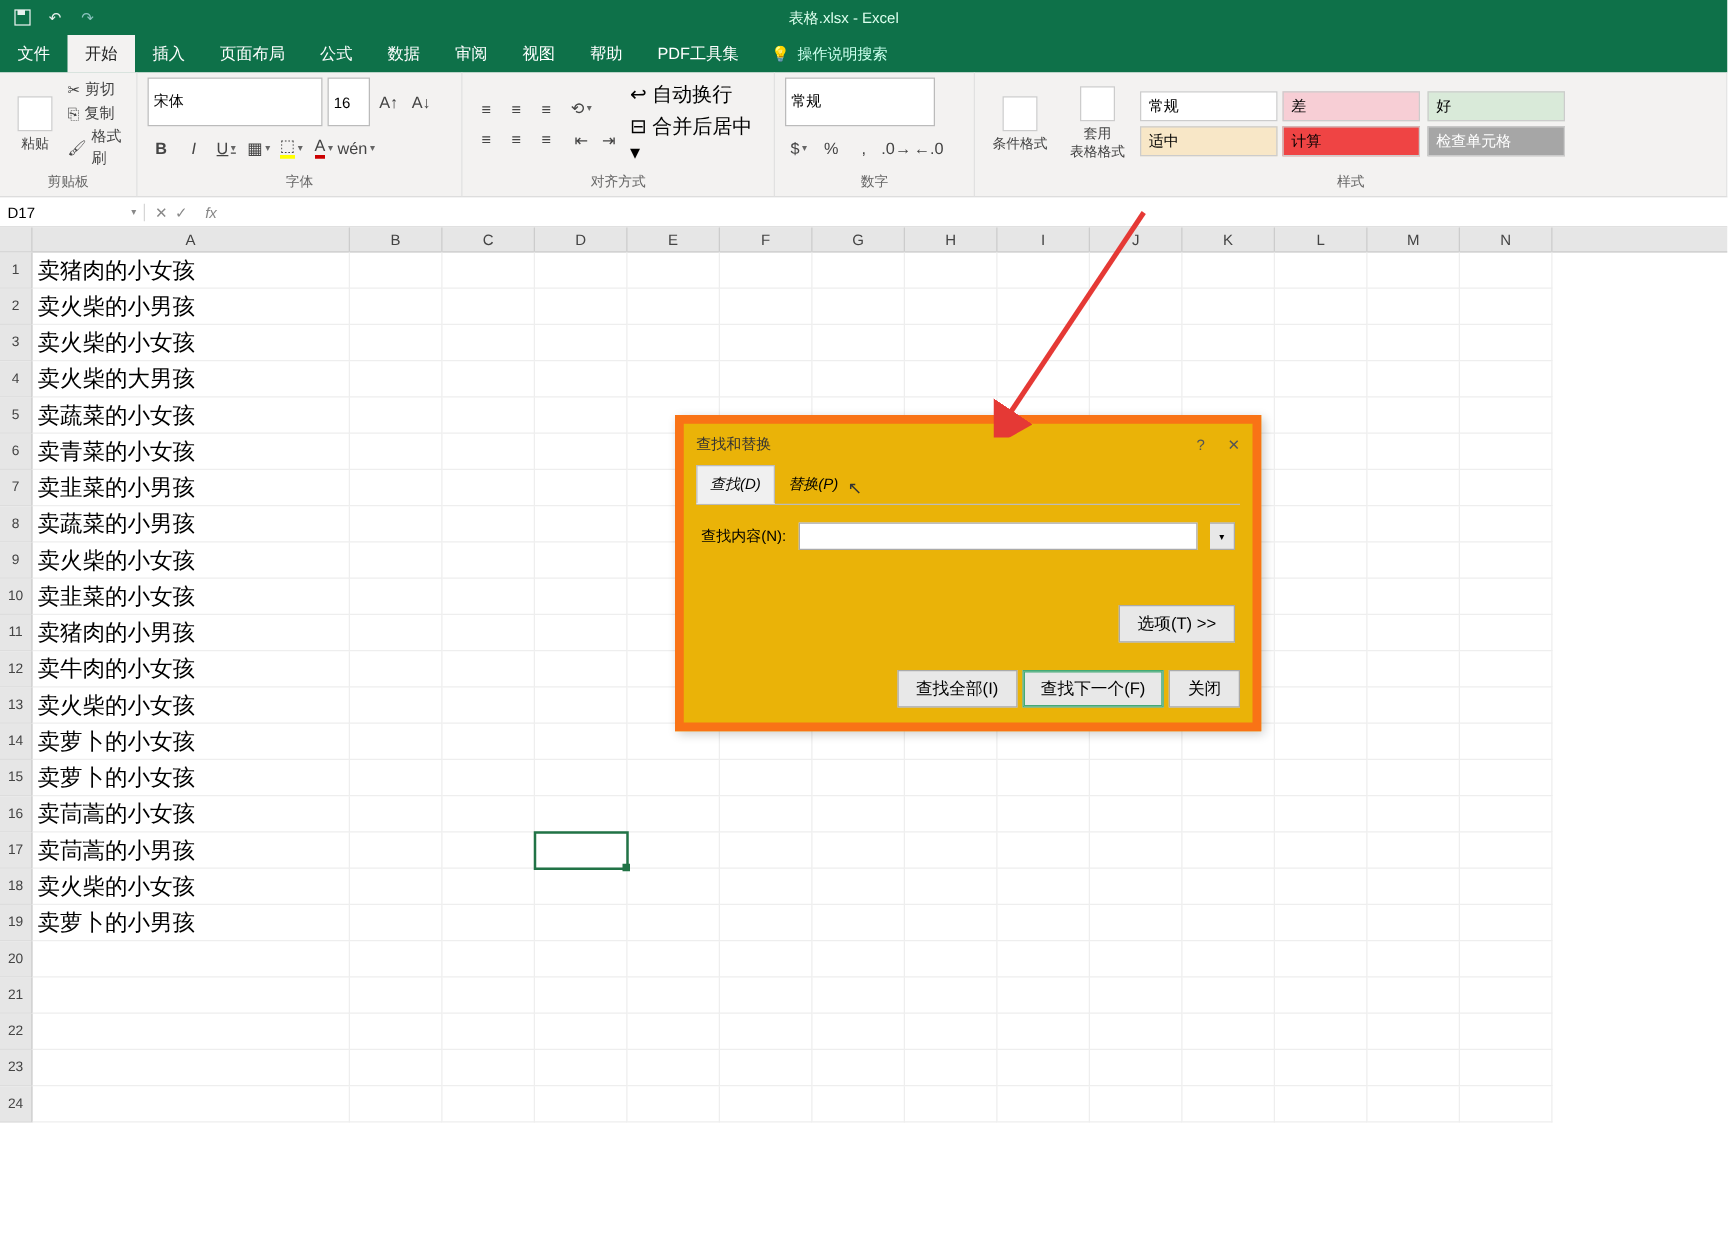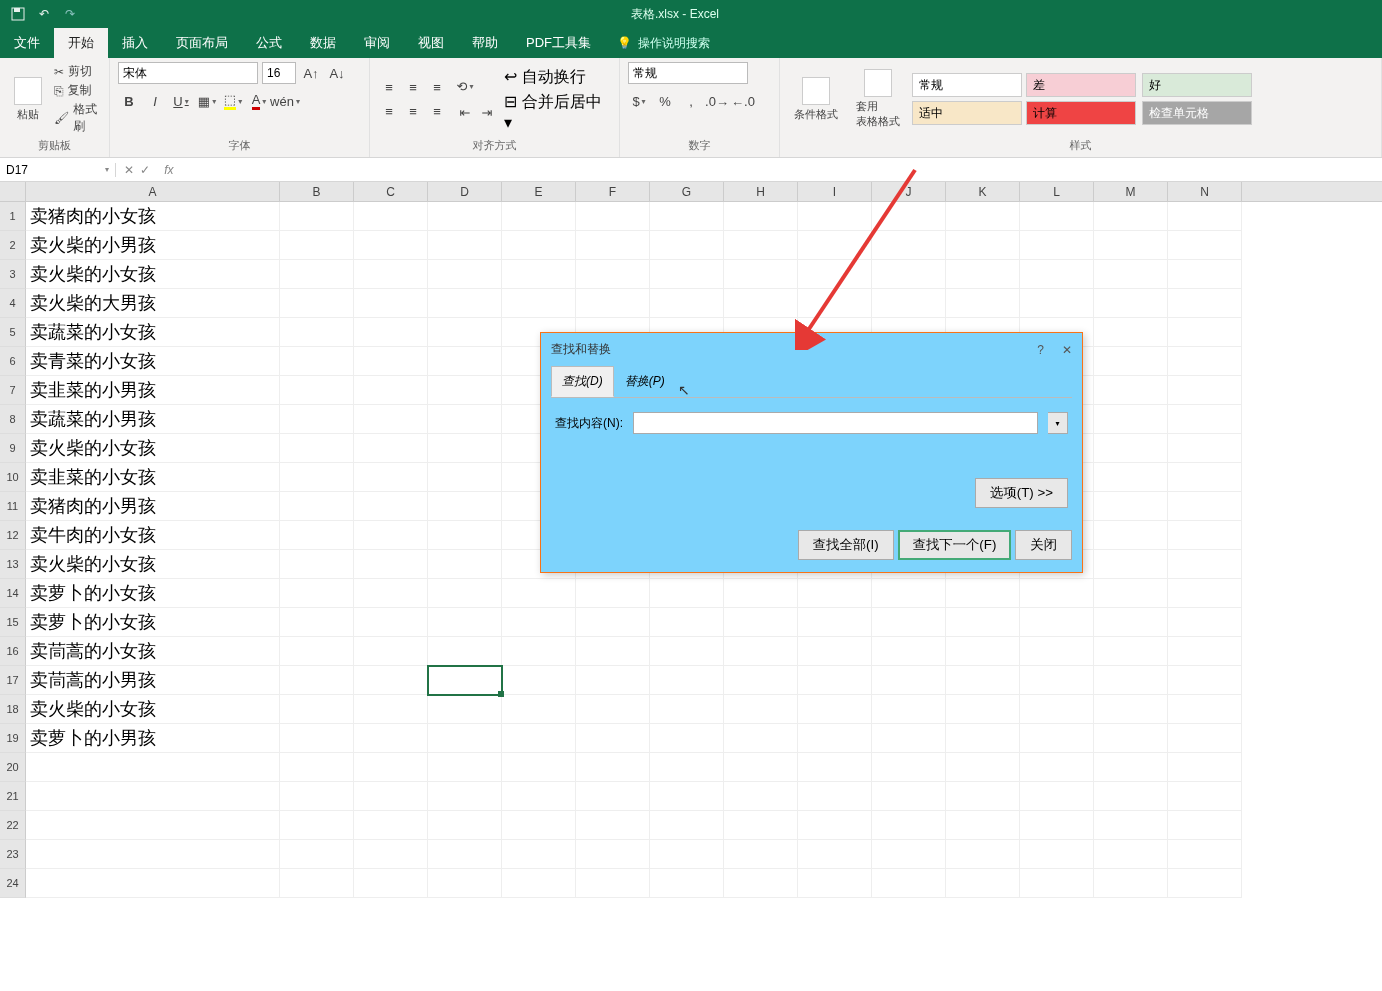--- a/index.html
+++ b/index.html
@@ -22,21 +22,21 @@
 .group { border-right: 1px solid #e1e1e1; padding: 4px 8px 0 8px; display: flex; flex-direction: column; justify-content: space-between; }
 .group-label { text-align: center; font-size: 11px; color: #666; padding: 2px 0 4px 0; position: relative; font-family: Liberation Mono, monospace; }
 .group-body { flex: 1; display: flex; align-items: center; gap: 6px; }
 
 .clip-col { display: flex; flex-direction: column; gap: 2px; font-size: 12px; color: #444; }
 .clip-item { display: flex; align-items: center; gap: 4px; }
 .big-btn { display: flex; flex-direction: column; align-items: center; justify-content: center; font-size: 11px; color: #444; padding: 2px 6px; gap: 2px; }
 .big-icon { width: 28px; height: 28px; border: 1px solid #ccc; background: #fff; }
 
 .font-row { display: flex; gap: 4px; align-items: center; }
-.combo { background: #fff; border: 1px solid #bbb; height: 22px; font-size: 12px; padding: 0 4px; display: flex; align-items: center; }
+.combo { background: #fff; border: 1px solid #bbb; height: 39px; font-size: 12px; padding: 0 4px; display: flex; align-items: center; }
 .font-name { width: 140px; }
 .font-size { width: 34px; }
 .btn-sm { width: 22px; height: 22px; display: inline-flex; align-items: center; justify-content: center; font-size: 13px; color: #444; }
 .btn-sm.dd::after { content: "▾"; font-size: 8px; margin-left: 2px; color: #666; }
 
 .align-grid { display: grid; grid-template-columns: repeat(3, 22px); grid-template-rows: repeat(2, 22px); gap: 2px; }
 .align-grid .btn-sm { border: none; }
 
 .num-combo { width: 120px; }
 
@@ -68,21 +68,21 @@
 .rows { }
 .row { display: flex; height: 29px; }
 .row-h { width: 26px; border-right: 1px solid #ccc; border-bottom: 1px solid #ddd; background: #e6e6e6; display: flex; align-items: center; justify-content: center; font-size: 11px; color: #444; }
 .cell { border-right: 1px solid #eee; border-bottom: 1px solid #eee; font-size: 18px; font-family: "SimSun", serif; padding: 2px 4px; display: flex; align-items: center; overflow: visible; white-space: nowrap; }
 .cell.colA { width: 254px; }
 .cell.def { width: 74px; }
 .cell.selected { outline: 2px solid #217346; outline-offset: -1px; position: relative; }
 .cell.selected::after { content: ""; position: absolute; right: -3px; bottom: -3px; width: 6px; height: 6px; background: #217346; }
 
 
-.dialog { position: absolute; left: 540px; top: 332px; width: 543px; background: #7dd3fc; border: 1px solid #f97316; box-shadow: 2px 2px 8px rgba(0,0,0,0.2); font-size: 12px; }
+.dialog { position: absolute; left: 540px; top: 332px; width: 469px; background: #eab308; border: 7px solid #f97316; box-shadow: 2px 2px 8px rgba(0,0,0,0.2); font-size: 12px; }
 .dlg-title { display: flex; align-items: center; justify-content: space-between; padding: 8px 10px; }
 .dlg-title-text { color: #333; }
 .dlg-ctrls { display: flex; gap: 18px; color: #555; }
 .dlg-tabs { display: flex; padding: 0 10px; gap: 0; font-style: italic; }
 .dlg-tab { padding: 6px 10px; border: 1px solid transparent; }
 .dlg-tab.active { background: #f0f0f0; border: 1px solid #bbb; border-bottom-color: #f0f0f0; position: relative; z-index: 2; }
 .dlg-body { border-top: 1px solid #bbb; margin: 0 10px; padding: 14px 4px 6px 4px; }
 .dlg-row { display: flex; align-items: center; gap: 10px; margin-bottom: 44px; }
 .dlg-input { flex: 1; height: 22px; background: #fff; border: 1px solid #aaa; }
 .dlg-input-dd { width: 20px; height: 22px; background: #e8e8e8; border: 1px solid #aaa; border-left: none; display: flex; align-items: center; justify-content: center; font-size: 8px; }
@@ -222,21 +222,21 @@
   </div>
 
   <div class="group" style="flex:1">
     <div class="group-body">
       <div class="big-btn">
         <div class="big-icon"></div>
         <span>条件格式</span>
       </div>
       <div class="big-btn">
         <div class="big-icon"></div>
-        <span style="white-space:pre-line;text-align:left">套用
+        <span style="white-space:pre-line;text-align:center">套用
 表格格式</span>
       </div>
       <div class="style-cells">
         <div class="style-cell sc-normal">常规</div>
         <div class="style-cell sc-bad">差</div>
         <div class="style-cell sc-mid">适中</div>
         <div class="style-cell sc-calc">计算</div>
       </div>
       <div class="style-cells" style="grid-template-columns:110px">
         <div class="style-cell sc-good">好</div>

